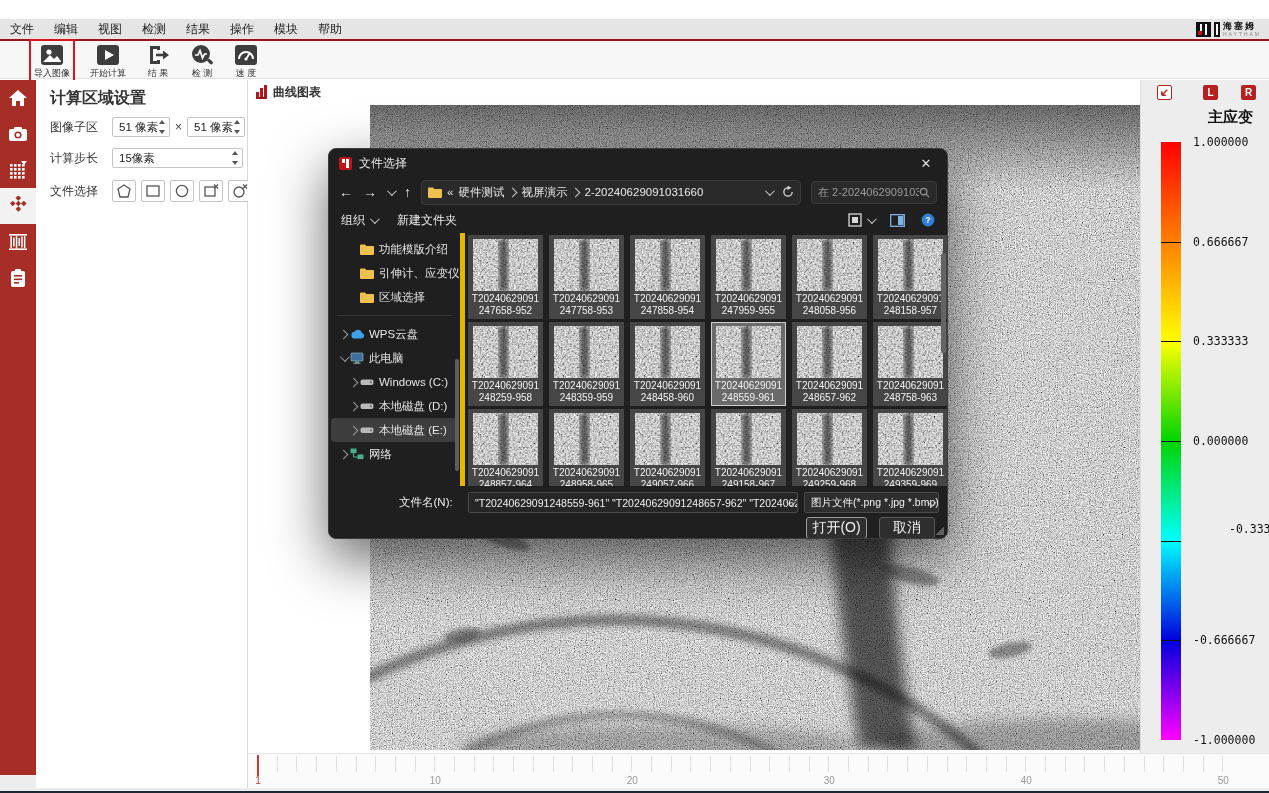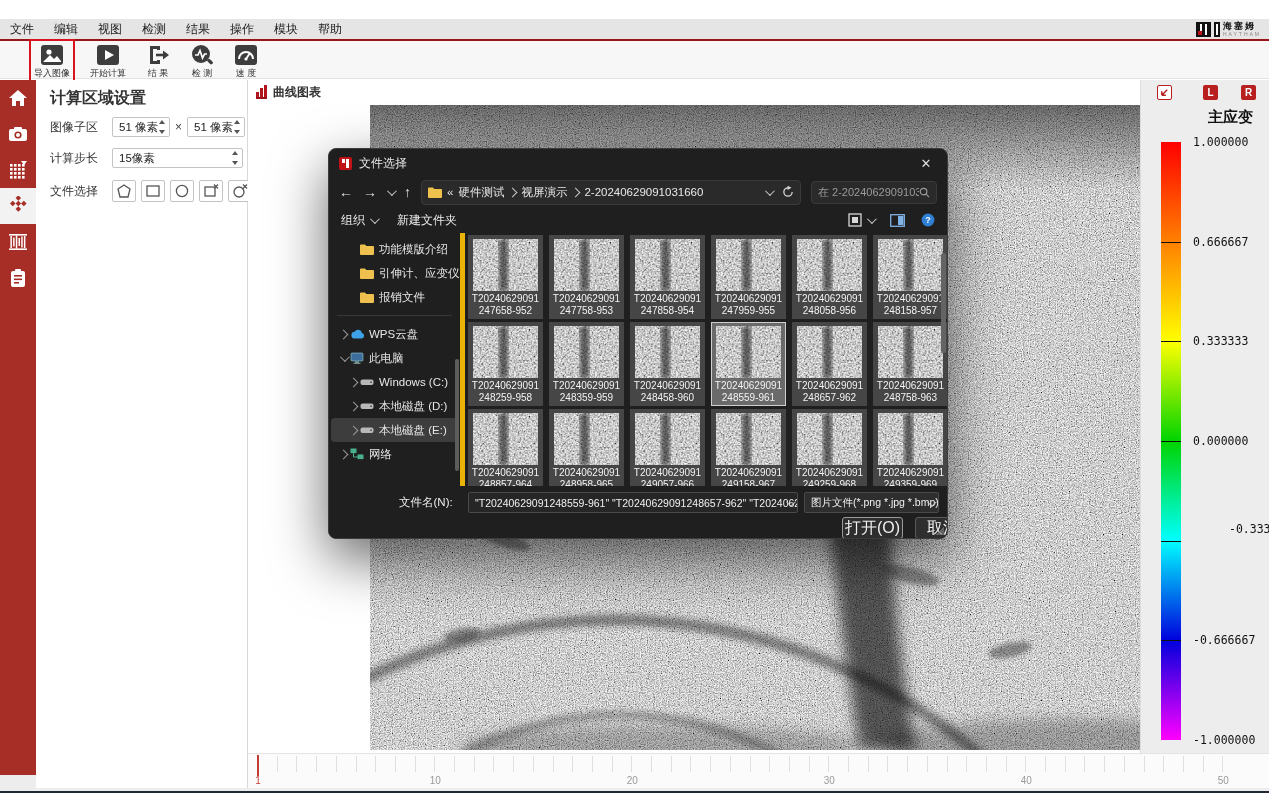--- a/index.html
+++ b/index.html
@@ -105,21 +105,21 @@
   .tile.sel{background:#6a6a6a;border-color:#cfcfcf;}
   .tile .lbl{font-size:10px;line-height:12px;color:#f3f3f3;text-align:center;margin-top:2px;white-space:pre-line;}
   .file-scroll{position:absolute;right:2px;top:4px;width:5px;height:240px;}
   .file-thumb{position:absolute;left:0;top:16px;width:5px;height:100px;background:#646464;border-radius:3px;}
   .dlg-footer{position:absolute;left:0;bottom:0;width:100%;height:52px;background:#1f1f1f;}
   .fn-label{position:absolute;left:70px;top:9px;font-size:11.5px;color:#ececec;}
   .fn-input{position:absolute;left:139px;top:6px;width:330px;height:21px;background:#262626;border:1px solid #4a4a4a;border-radius:2px;box-sizing:border-box;display:flex;align-items:center;padding:0 16px 0 6px;font-size:10.5px;color:#f0f0f0;overflow:hidden;white-space:nowrap;}
   .fn-input .chevwrap{position:absolute;right:4px;}
   .ft-combo{position:absolute;left:475px;top:6px;width:135px;height:21px;background:#2e2e2e;border:1px solid #4a4a4a;border-radius:2px;box-sizing:border-box;display:flex;align-items:center;padding:0 16px 0 6px;font-size:10.5px;color:#f0f0f0;overflow:hidden;white-space:nowrap;}
   .ft-combo .chevwrap{position:absolute;right:4px;}
-  .dlg-btn{position:absolute;top:31px;height:22px;background:#2e2e2e;border:1px solid #5a5a5a;border-radius:3px;color:#f0f0f0;font-size:16px;display:flex;align-items:center;justify-content:center;box-sizing:border-box;margin-left:36px;}
+  .dlg-btn{position:absolute;top:31px;height:22px;background:#2e2e2e;border:1px solid #5a5a5a;border-radius:3px;color:#f0f0f0;font-size:14px;display:flex;align-items:center;justify-content:center;box-sizing:border-box;}
   .dlg-btn.primary{left:477px;width:61px;border-color:#9a9a9a;}
   .dlg-btn.cancel{left:550px;width:56px;}
   .grip{position:absolute;right:3px;bottom:3px;width:8px;height:8px;
         background:linear-gradient(135deg,transparent 50%,#7a7a7a 50%);opacity:.7;}
   .hiddensvg{position:absolute;width:0;height:0;}
 </style>
 </head>
 <body>
 
 <div id="stage">
@@ -610,21 +610,21 @@
             </span>
             <span>引伸计、应变仪</span>
           </div>
           <div class="tree-item" style="padding-left: 16px;">
             <span class="cv"></span>
             <span class="ic">
               <svg width="14" height="11" viewBox="0 0 14 11">
                 <path d="M0,1.5 Q0,0.5 1,0.5 L5,0.5 L6.3,2 L13,2 Q14,2 14,3 L14,10 Q14,11 13,11 L1,11 Q0,11 0,10 Z" fill="#eec14f"></path>
               </svg>
             </span>
-            <span>报销文件</span>
+            <span>区域选择</span>
           </div>
           <div class="tree-sep"></div>
           <div class="tree-item" style="padding-left: 6px;">
             <span class="cv">
               <span class="chev right" style="border-color:#9a9a9a"></span>
             </span>
             <span class="ic">
               <svg width="15" height="10" viewBox="0 0 15 10">
                 <path d="M4,9.5 A3.4,3.4 0 0 1 4.6,2.8 A4,4 0 0 1 12,4 A2.8,2.8 0 0 1 11.6,9.5 Z" fill="#3da2e8"></path>
               </svg>

